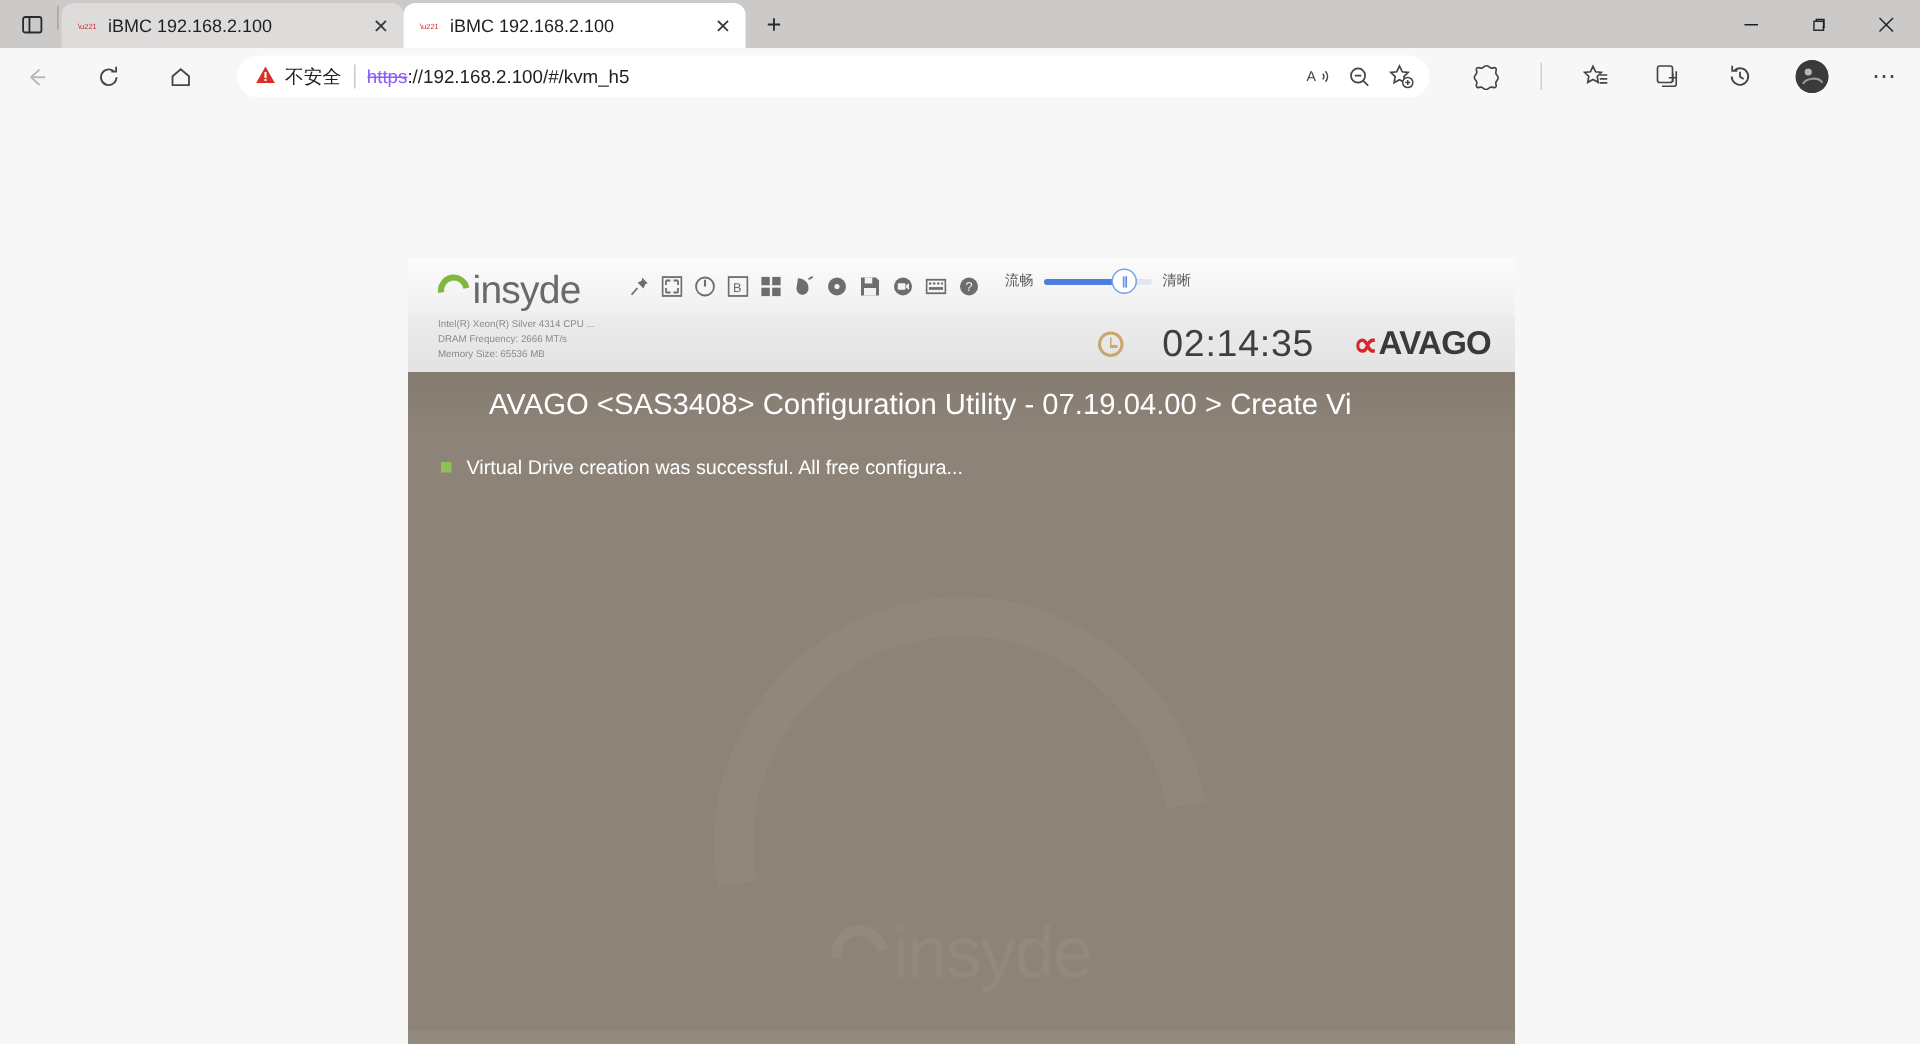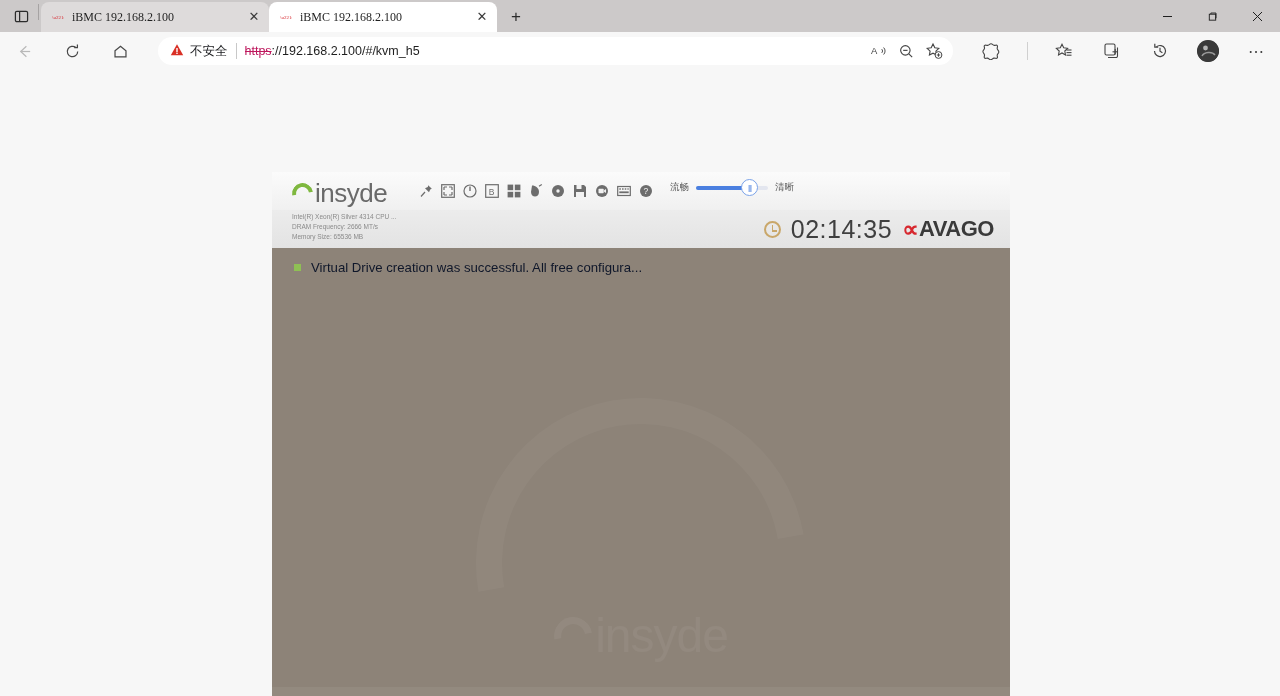--- a/index.html
+++ b/index.html
@@ -18,21 +18,21 @@
     padding-left: 4px; position: relative;
   }
   .tabstrip-btn {
     width: 34px; height: 32px; display:flex; align-items:center; justify-content:center;
     color:#2b2b2b;
   }
   .tab-divider { width:1px; height:16px; background:#a6a3a3; align-self:center; margin:0 2px 8px 0;}
   .tab {
     height: 30px; width: 228px; display:flex; align-items:center;
     border-radius: 8px 8px 0 0; padding: 0 6px 0 10px; gap:7px;
-    font-size: 12px; color:#1f1f1f; position:relative;font-family:Liberation Serif, serif;
+    font-size: 12px; color:#1f1f1f; position:relative;
   }
   .tab.inactive { background: #dedbdb; }
   .tab.active { background: #ffffff; }
   .tab-favicon { width:14px; height:14px; flex:none; display:flex; align-items:center; justify-content:center;}
   .tab-title { flex:1; white-space:nowrap; overflow:hidden; text-overflow:ellipsis; font-size:12px; }
   .tab-close { width:18px; height:18px; display:flex; align-items:center; justify-content:center; font-size:13px; color:#3b3b3b; border-radius:3px;}
   .newtab { width:30px; height:30px; display:flex; align-items:center; justify-content:center; font-size:17px; color:#2b2b2b; margin-left:4px;}
   .wincontrols { position:absolute; right:0; top:0; height:32px; display:flex; }
   .wc { width:45px; height:32px; display:flex; align-items:center; justify-content:center; color:#1f1f1f; }
 
@@ -42,21 +42,21 @@
   .tb-btn { width:32px; height:30px; display:flex; align-items:center; justify-content:center; color:#474747; border-radius:4px; }
   .tb-btn.dim { color:#b9b9b9; }
   .omnibox {
     flex:1; height:28px; background:#ffffff; border-radius:14px; display:flex; align-items:center;
     padding: 0 6px 0 12px; margin: 0 6px; gap:6px; min-width:0;
   }
   .warn-tri { color:#d93025; font-size:12px; line-height:1; }
   .notsecure { font-size:12.5px; color:#202124; white-space:nowrap; }
   .omni-sep { width:1px; height:16px; background:#c8c8c8; margin:0 2px; }
   .url { font-size:12.5px; color:#1f1f1f; white-space:nowrap; overflow:hidden; text-overflow:ellipsis; flex:1;}
-  .url .strike { color:#be185d; text-decoration: line-through; }
+  .url .strike { color:#8b5cf6; text-decoration: line-through; }
   .omni-actions { display:flex; align-items:center; gap:2px; }
   .omni-ico { width:26px; height:24px; display:flex; align-items:center; justify-content:center; color:#444; }
   .tb-sep { width:1px; height:18px; background:#d0d0d0; margin:0 4px; }
   .avatar {
     width:22px; height:22px; border-radius:50%;
     background: radial-gradient(circle at 35% 30%, #8b8b8b, #2e2e2e 70%);
     display:flex; align-items:center; justify-content:center; font-size:8px; color:#e8e8e8;
     overflow:hidden;
   }
 
@@ -106,21 +106,21 @@
   }
   .qslider { width:72px; height:4px; background:#e3e6ef; border-radius:2px; position:relative; }
   .qfill { position:absolute; left:0; top:0; height:4px; width:52px; background:#4a7fe0; border-radius:2px;}
   .qhandle {
     position:absolute; left:45px; top:-7px; width:17px; height:17px; border-radius:50%;
     background:#fff; border:1.5px solid #7aa2e8; display:flex; align-items:center; justify-content:center;
     font-size:8px; color:#4a7fe0; letter-spacing:-1px;
   }
   .clockrow {
     position:absolute; right:16px; top:38px; height:38px; z-index:3;
-    display:flex; align-items:center; gap:10px;
+    display:flex; align-items:center; gap:26px;
   }
   .clock-ico { width:17px; height:17px; border-radius:50%; border:2px solid #c9a76a; position:relative;}
   .clock-ico::before{content:"";position:absolute;left:6px;top:2.5px;width:1.6px;height:6px;background:#c9a76a;}
   .clock-ico::after{content:"";position:absolute;left:6.5px;top:7.5px;width:5px;height:1.6px;background:#c9a76a;}
   .clock-time { font-size:25px; color:#3f3f3f; letter-spacing:0.5px; }
   .fusion { display:flex; align-items:center; font-size:22px; font-weight:bold; color:#3a3a3a; letter-spacing:-0.5px;}
   .fusion .mark { color:#d7282f; font-size:23px; margin-right:1px; }
 
   
   .bios { position:relative; height:507px; background:#8d8378; overflow:hidden; }
@@ -140,21 +140,21 @@
     border:26px solid rgba(255,255,255,0.035); border-right-color:transparent; border-bottom-color:transparent;
     transform: translateX(-50%) rotate(35deg);
   }
   .bios-title {
     position:relative; z-index:2; height:44px; display:flex; align-items:center;
     padding-left:54px; font-size:19.5px; color:#ffffff; white-space:nowrap; overflow:hidden;
     background: linear-gradient(180deg, rgba(0,0,0,0.06), rgba(0,0,0,0.0));
   }
   .bios-msg {
     position:relative; z-index:2; margin-top:12px; padding-left:22px;
-    display:flex; align-items:center; gap:10px; font-size:13.2px; color:#0f172a;
+    display:flex; align-items:center; gap:10px; font-size:13.2px; color:#ffffff;
   }
   .bullet { width:7px; height:7px; background:#8fc054; flex:none; }
 
   .fkeys {
     position:absolute; left:0; bottom:0; width:100%; height:68px; z-index:3;
     background: rgba(255,255,255,0.06);
     display:flex; align-items:center; justify-content:space-around; padding:0 22px;
   }
 </style>
 </head>
@@ -426,20 +426,21 @@
         </div>
       </div>
 
       <div class="bios">
         <div class="bios-bg-circle"></div>
         <div class="bios-bg-watermark">
           <span class="sw"></span>
             <span>insyde</span>
         </div>
 
+        <div class="bios-title">AVAGO &lt;SAS3408&gt; Configuration Utility - 07.19.04.00 &gt; Create Vi</div>
 
         <div class="bios-msg">
           <span class="bullet"></span>
           <span>Virtual Drive creation was successful. All free configura...</span>
         </div>
 
         <div class="fkeys">
           
           
           

